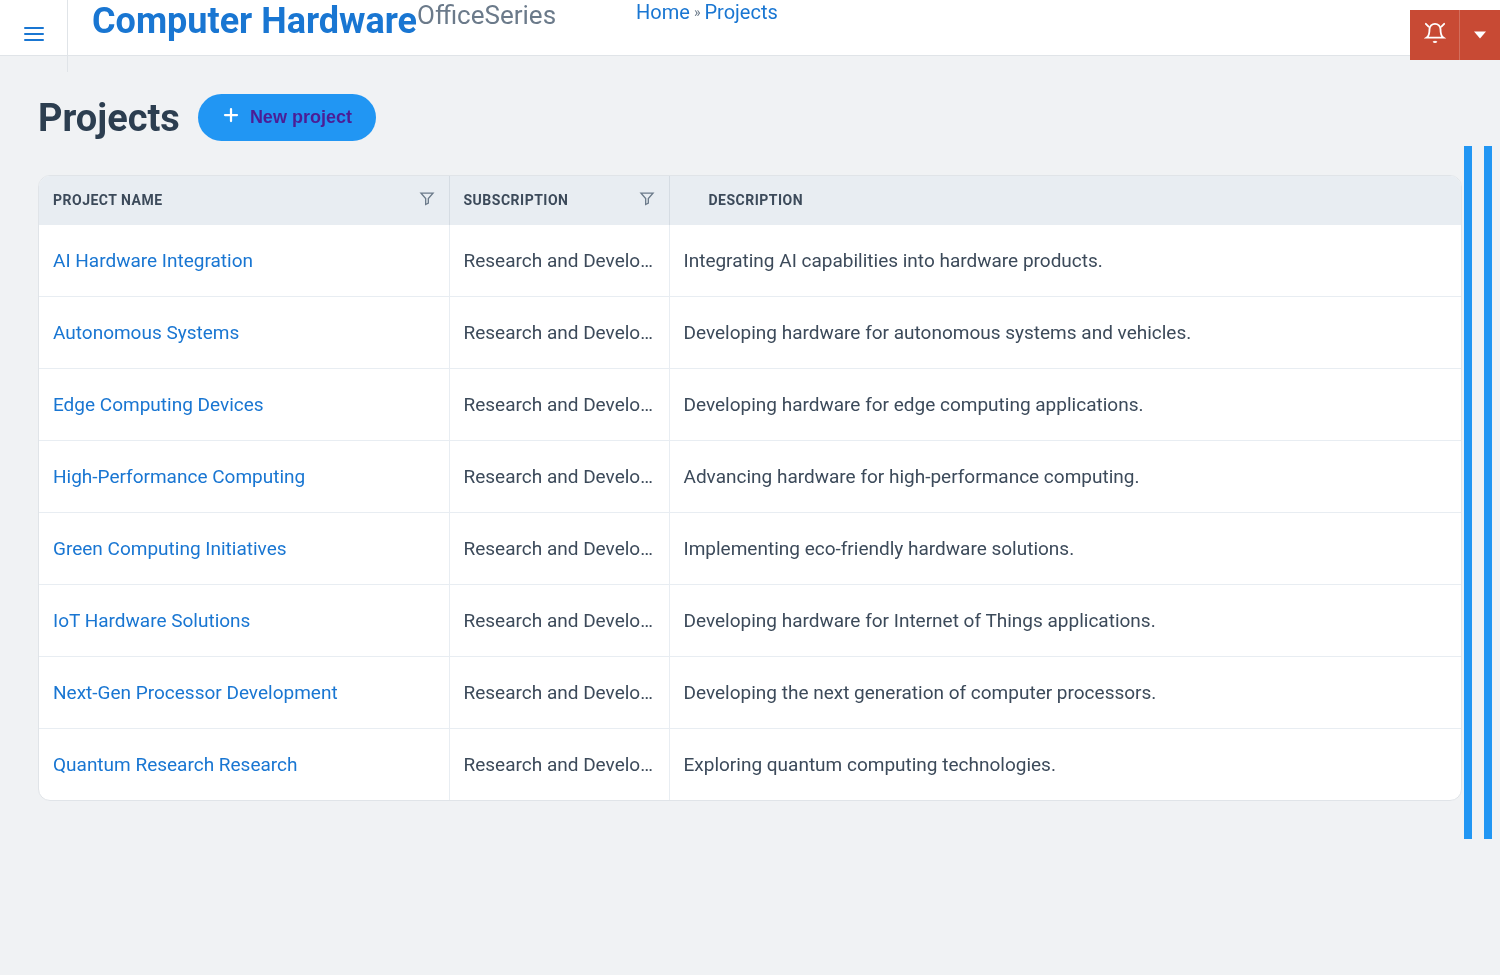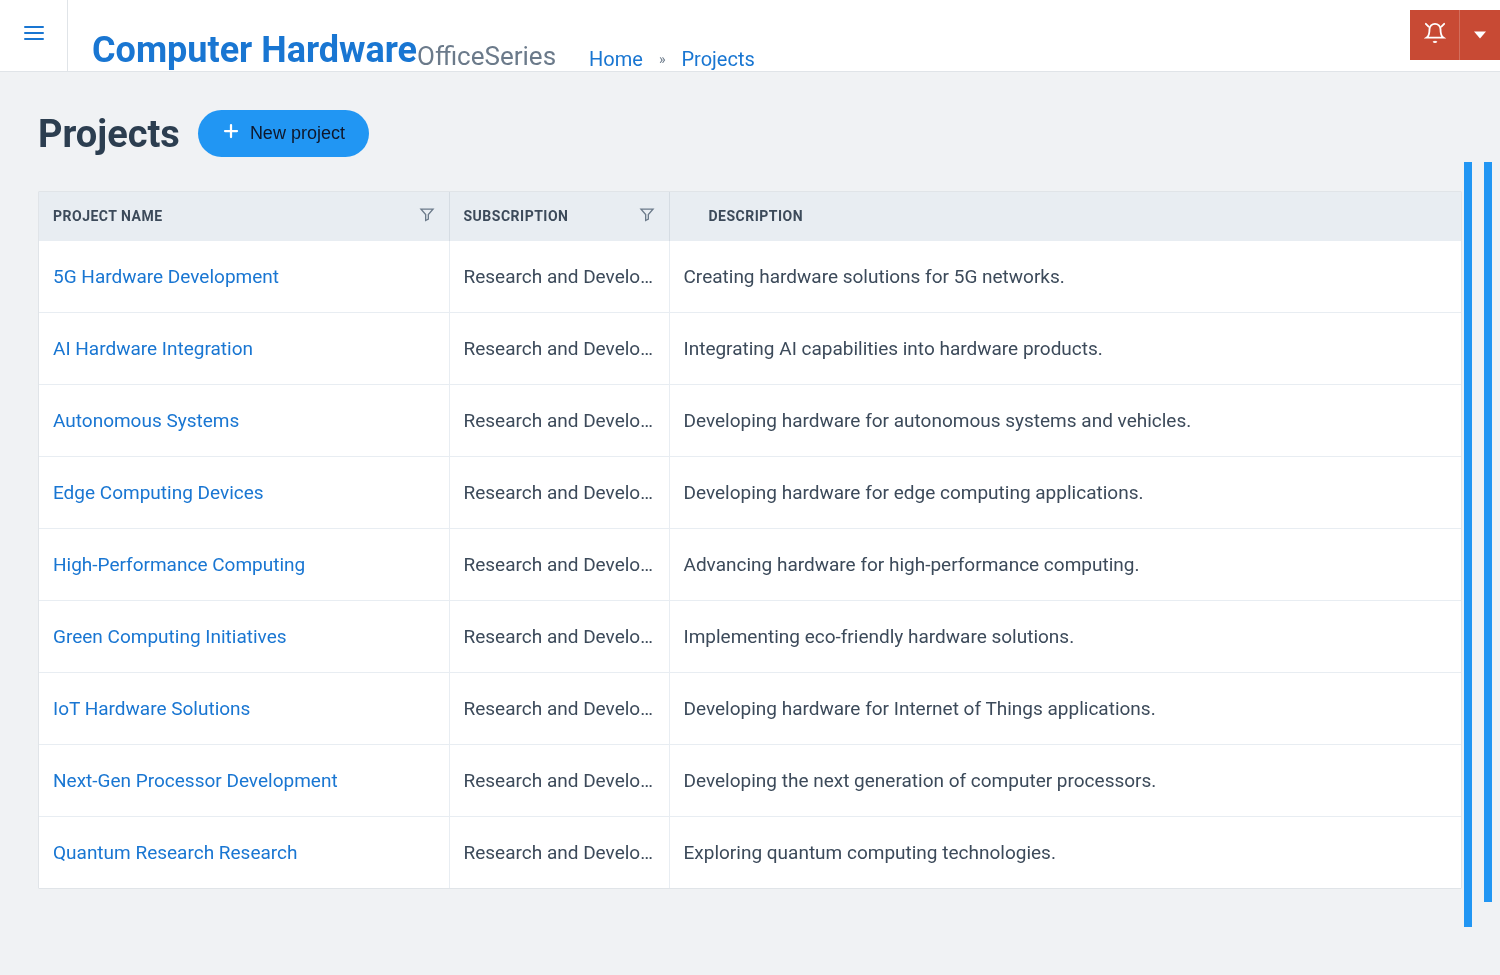--- a/index.html
+++ b/index.html
@@ -7,23 +7,23 @@
       padding: 0;
       box-sizing: border-box;
     }
     body {
       font-family: -apple-system, BlinkMacSystemFont, "Segoe UI", Roboto, "Helvetica Neue", Arial, sans-serif;
       background: #f0f2f4;
       color: #2c3e50;
     }
     .header {
       background: #fff;
-      height: 72px;
-      display: flex;
-      align-items: flex-end;
+      height: 56px;
+      display: flex;
+      align-items: flex-start;
       border-bottom: 1px solid #e0e4e8;
       position: relative;
     }
     .menu-toggle {
       width: 68px;
       height: 72px;
       display: flex;
       align-items: center;
       justify-content: center;
       cursor: pointer;
@@ -42,22 +42,22 @@
       cursor: pointer;
     }
     .brand-subtitle {
       font-size: 26px;
       color: #6b7a8a;
       font-weight: 400;
     }
     .breadcrumb {
       display: flex;
       align-items: center;
-      margin-left: 33px;
-      gap: 16px;
+      margin-left: 80px;
+      gap: 4px;
       font-size: 20px;
     }
     .breadcrumb a {
       color: #1976d2;
       text-decoration: none;
       cursor: pointer;
     }
     .breadcrumb-sep {
       color: #6b7a8a;
       font-size: 14px;
@@ -109,40 +109,40 @@
       gap: 18px;
       margin-bottom: 34px;
     }
     .page-title {
       font-size: 38px;
       font-weight: 700;
       color: #2c3e50;
     }
     .new-btn {
       background: #2196f3;
-      color: #0f172a;
+      color: #4c1d95;
       border: none;
       border-radius: 24px;
       padding: 12px 24px;
       font-size: 18px;
-      font-weight: 400;
+      font-weight: 700;
       display: flex;
       align-items: center;
       gap: 10px;
       cursor: pointer;
     }
     .new-btn svg {
       width: 18px;
       height: 18px;
       stroke: #fff;
     }
     .table-wrap {
       background: #fff;
       border: 1px solid #e0e4e8;
-      border-radius: 1px;
+      border-radius: 12px;
       overflow: hidden;
     }
     table {
       width: 100%;
       border-collapse: collapse;
     }
     thead {
       background: #e8edf2;
     }
     th {
@@ -285,25 +285,20 @@
                 </svg>
             </span>
           </th>
           <th class="col-desc">
             <span>Description</span>
           </th>
         </tr>
       </thead>
       <tbody id="table-body">
           <tr>
-    <td class="col-name"><a>5G Hardware Development</a></td>
-    <td class="col-sub">Research and Develop…</td>
-    <td class="col-desc">Creating hardware solutions for 5G networks.</td>
-  </tr>
-          <tr>
     <td class="col-name"><a>AI Hardware Integration</a></td>
     <td class="col-sub">Research and Develop…</td>
     <td class="col-desc">Integrating AI capabilities into hardware products.</td>
   </tr>
           <tr>
     <td class="col-name"><a>Autonomous Systems</a></td>
     <td class="col-sub">Research and Develop…</td>
     <td class="col-desc">Developing hardware for autonomous systems and vehicles.</td>
   </tr>
           <tr>

